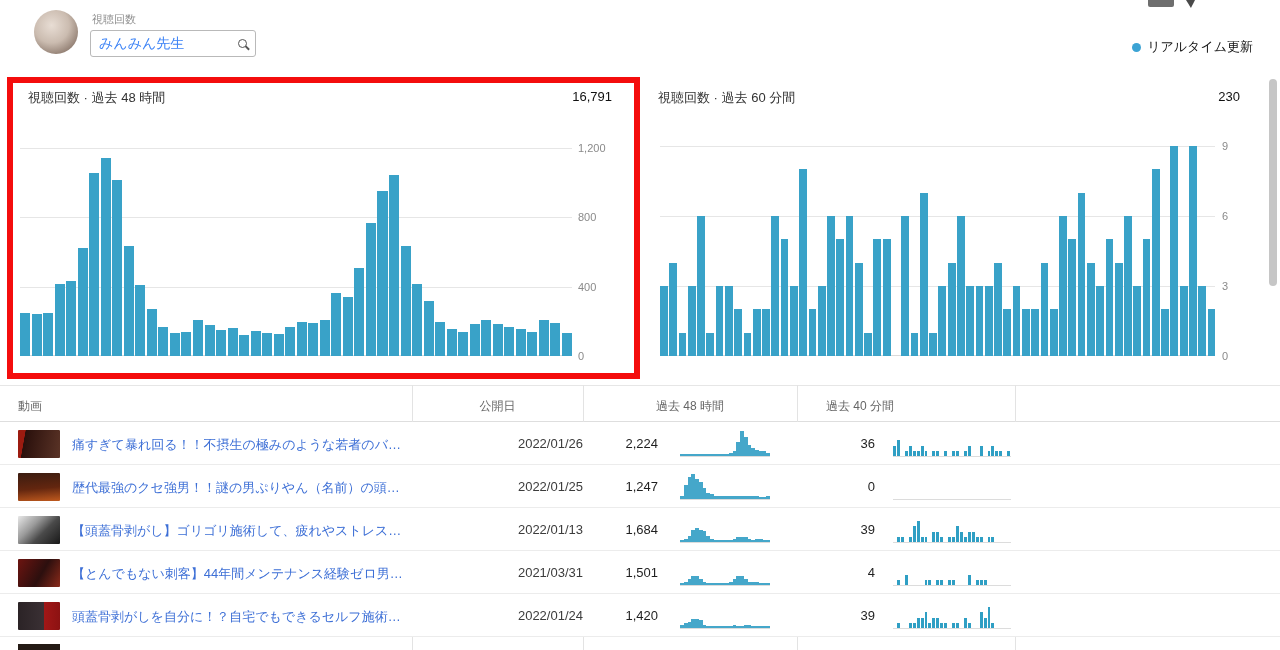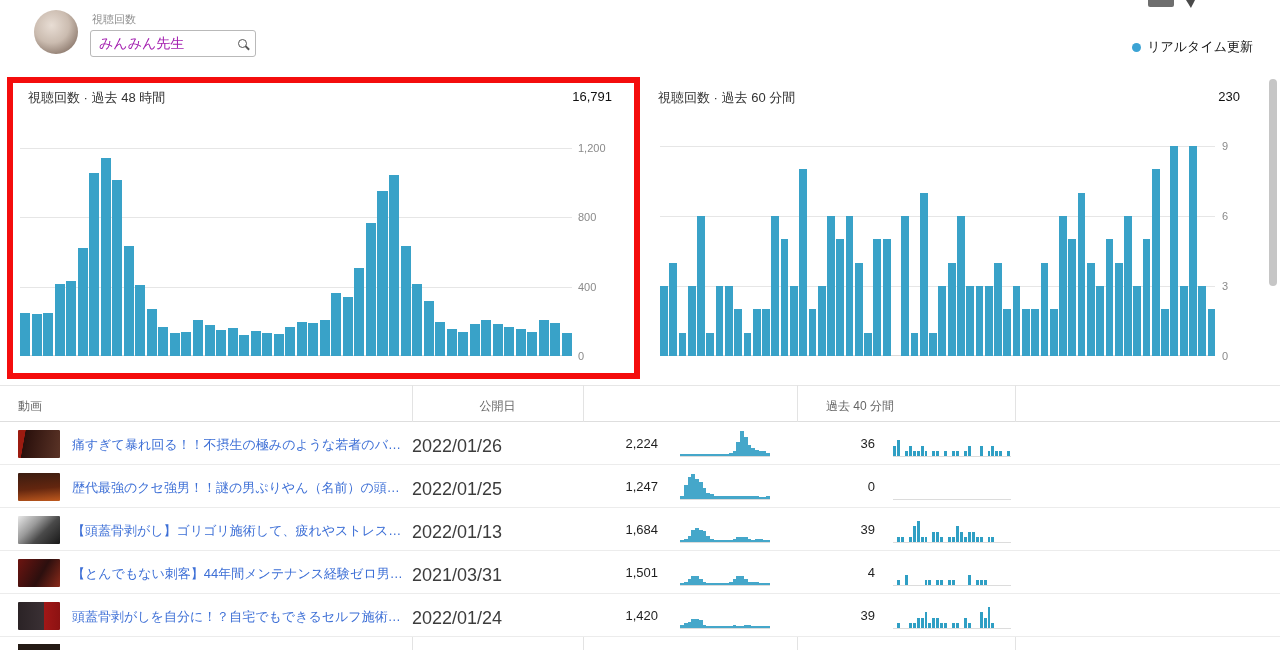--- a/index.html
+++ b/index.html
@@ -6,21 +6,21 @@
   html,body { background:#fff; }
   .stage{ position:relative; width:1280px; height:650px; background:#fff; overflow:hidden;
           font-family:"Liberation Sans","DejaVu Sans",sans-serif; color:#1f1f1f; }
 
   
   .avatar{ position:absolute; left:34px; top:10px; width:44px; height:44px; border-radius:50%;
            background:radial-gradient(circle at 40% 35%, #e8ddd4 0%, #cbbcb0 45%, #8d7a6e 80%, #6f5d52 100%); }
   .channel-label{ position:absolute; left:92px; top:12px; font-size:11px; color:#8f8f8f; }
   .search-box{ position:absolute; left:90px; top:30px; width:166px; height:27px; border:1px solid #b9b9b9;
                border-radius:3px; display:flex; align-items:center; padding:0 8px; background:#fff; }
-  .search-box input{ border:none; outline:none; flex:1; font-size:14px; color:#a21caf;
+  .search-box input{ border:none; outline:none; flex:1; font-size:14px; color:#3b82f6;
                      font-family:"Liberation Sans","DejaVu Sans",sans-serif; width:120px; background:transparent;}
   .mag{ width:9px; height:9px; border:1.5px solid #555; border-radius:50%; position:relative; flex:none; }
   .mag::after{ content:''; position:absolute; width:5px; height:1.5px; background:#555;
                transform:rotate(45deg); right:-4px; bottom:-1px; }
   .frag1{ position:absolute; left:1148px; top:0; width:26px; height:7px; background:#6e6e6e; border-radius:0 0 2px 2px; }
   .frag2{ position:absolute; left:1186px; top:0; width:9px; height:8px; background:#4a4a4a;
           clip-path:polygon(0 0,100% 0,55% 100%); }
   .realtime{ position:absolute; right:27px; top:38px; display:flex; align-items:center; gap:6px; }
   .rt-dot{ width:9px; height:9px; border-radius:50%; background:#3ba3d4; }
   .rt-label{ font-size:13px; color:#111; }
@@ -48,21 +48,21 @@
   .trow{ position:absolute; left:0; width:1280px; height:43px; border-bottom:1px solid #ececec; background:#fff; }
   .thumb{ position:absolute; left:18px; top:8px; width:42px; height:28px; border-radius:1px; }
   .t0{ background:linear-gradient(100deg,#9c1b10 0%,#9c1b10 16%,#2a100c 17%,#402018 55%,#5a3326 100%); }
   .t1{ background:linear-gradient(175deg,#3a1c10 0%,#63260f 55%,#c05a1e 100%); }
   .t2{ background:linear-gradient(135deg,#e8e8e8 0%,#9a9a9a 35%,#4a4a4a 60%,#181818 100%); }
   .t3{ background:linear-gradient(120deg,#6d1410 0%,#2c0f0e 55%,#8a2a1a 100%); }
   .t4{ background:linear-gradient(90deg,#2b2326 0%,#3a3034 62%,#a11717 63%,#8c1212 100%); }
   .t5{ background:linear-gradient(90deg,#351012,#1c1414); }
   .vtitle{ position:absolute; left:72px; top:14px; font-size:13px; color:#3d6fd6; max-width:332px;
            white-space:nowrap; overflow:hidden; text-overflow:ellipsis; cursor:pointer; }
-  .vdate{ position:absolute; left:412px; width:171px; top:14px; font-size:18px; color:#3c3c3c; text-align:left; }
+  .vdate{ position:absolute; left:412px; width:171px; top:14px; font-size:13px; color:#3c3c3c; text-align:right; }
   .v48{ position:absolute; left:583px; width:75px; top:14px; font-size:13px; color:#1f1f1f; text-align:right; }
   .v60{ position:absolute; left:797px; width:78px; top:14px; font-size:13px; color:#1f1f1f; text-align:right; }
   .spark48{ position:absolute; left:680px; top:9px; width:90px; height:26px; border-bottom:1px solid #dcdcdc; }
   .spark48 .bars i{ background:#45a7ca; }
   .spark60{ position:absolute; left:893px; top:13px; width:118px; height:22px; border-bottom:1px solid #dcdcdc; }
   .spark60 .bars i{ margin-right:1px; background:#2f9fc4; }
   .partial-thumb{ position:absolute; left:18px; top:644px; width:42px; height:6px; background:#241a15; }
 </style>
 </head>
 <body>
@@ -223,20 +223,21 @@
     <div class="ylabel" style="left:1222px; top:210px;">6</div>
     <div class="ylabel" style="left:1222px; top:280px;">3</div>
     <div class="ylabel" style="left:1222px; top:350px;">0</div>
   </div>
 
   <div class="scrollbar"></div>
 
   <div class="thead">
     <div class="th" style="left:18px;">動画</div>
     <div class="th" style="left:412px; width:171px; text-align:center;">公開日</div>
+    <div class="th" style="left:583px; width:214px; text-align:center;">過去 48 時間</div>
     <div class="th" style="left:800px; width:120px; text-align:center;">過去 40 分間</div>
   </div>
   <div class="vline" style="left:412px;"></div>
   <div class="vline" style="left:583px;"></div>
   <div class="vline" style="left:797px;"></div>
   <div class="vline" style="left:1015px;"></div>
 
   <div class="trow" style="top:422px;">
     <div class="thumb t0"></div>
     <div class="vtitle">痛すぎて暴れ回る！！不摂生の極みのような若者のバッキ…</div>

